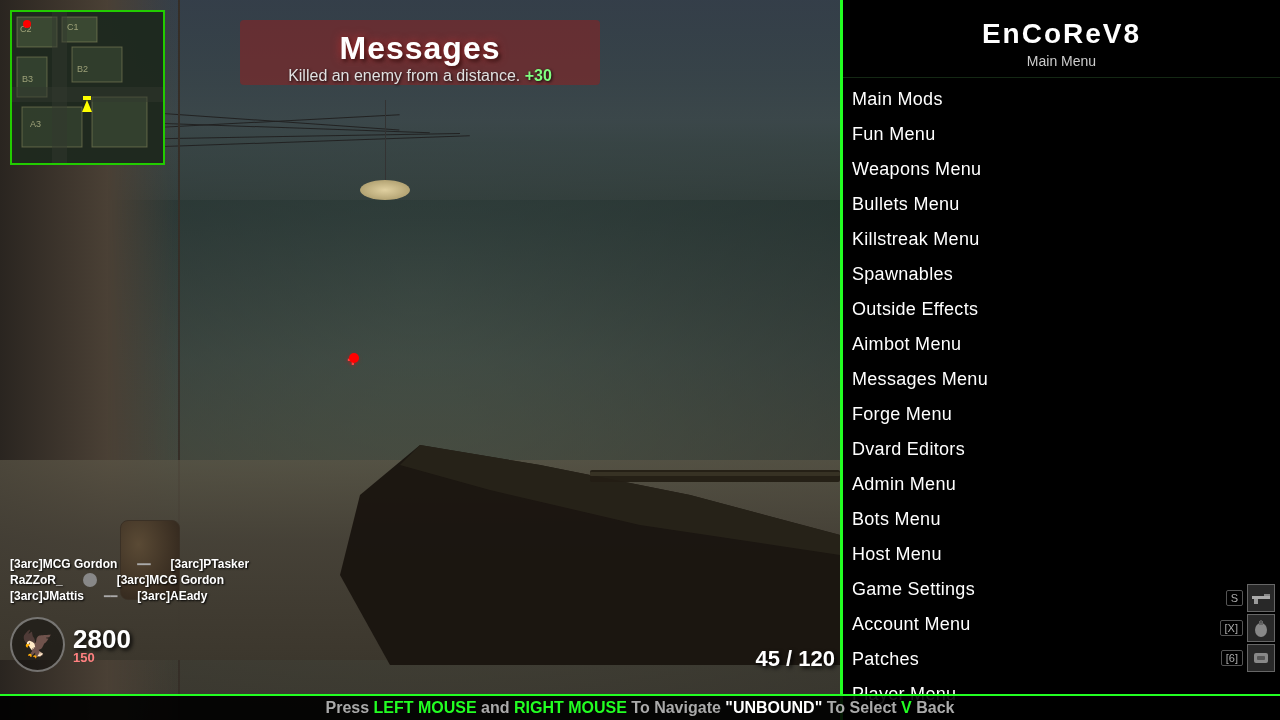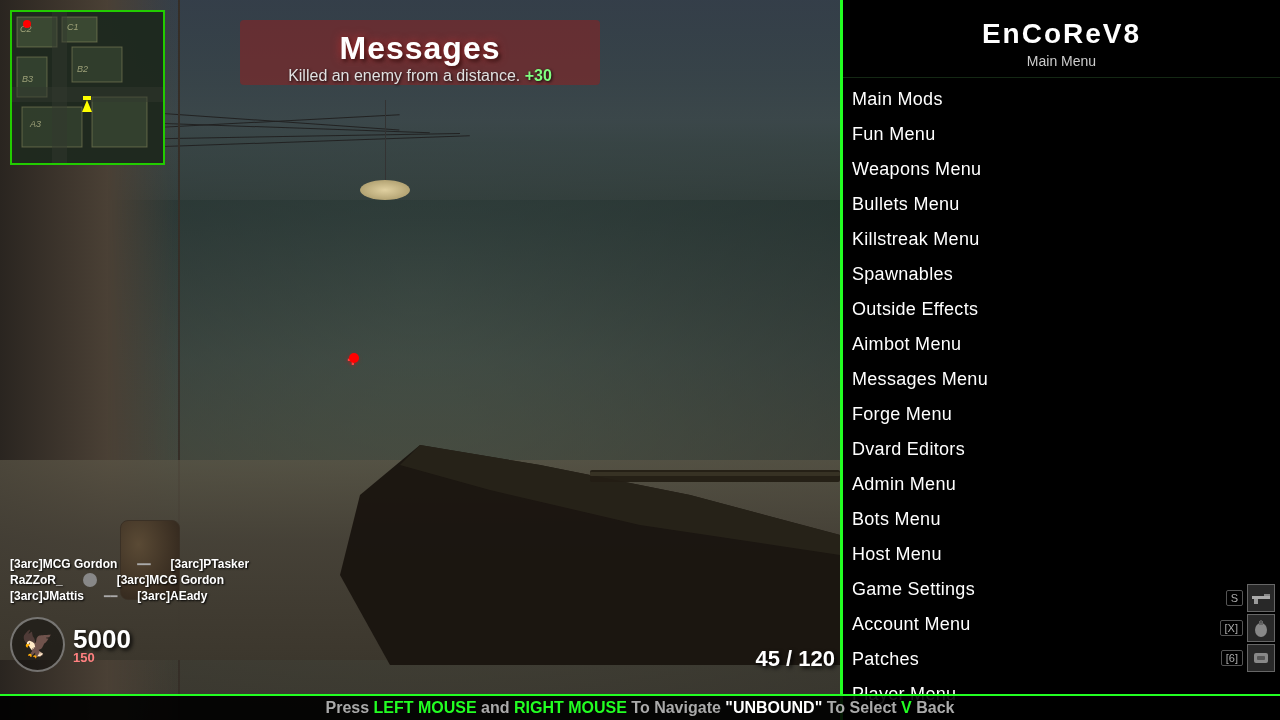--- a/index.html
+++ b/index.html
@@ -93,21 +93,20 @@
     
     #minimap {
       position: absolute;
       top: 10px;
       left: 10px;
       width: 155px;
       height: 155px;
       border: 2px solid #888;
       background: rgba(20,25,20,0.85);
       overflow: hidden;
-      font-style: italic;
     }
 
     #minimap-inner {
       width: 100%;
       height: 100%;
       background:
         linear-gradient(45deg, rgba(60,70,50,0.6) 0%, rgba(40,55,45,0.8) 100%);
       position: relative;
     }
 
@@ -502,21 +501,21 @@
     <span class="player-icon">━━</span>
     <span class="player-name">[3arc]AEady</span>
   </div>
 </div>
 
 <div style="position:absolute; bottom:48px; left:10px; z-index:10; display:flex; align-items:center; gap:8px;">
   <div id="emblem-circle" style="width:55px;height:55px;border:2px solid rgba(200,200,200,0.5);border-radius:50%;display:flex;align-items:center;justify-content:center;background:rgba(0,0,0,0.4);">
     <span id="emblem-icon" style="font-size:26px;color:#c0c0c0;">🦅</span>
   </div>
   <div>
-    <div id="score-value" style="font-family:Arial Black,Arial,sans-serif;font-size:26px;font-weight:900;color:#fff;text-shadow:2px 2px 4px #000;">5000</div>
+    <div id="score-value" style="font-family:Arial Black,Arial,sans-serif;font-size:26px;font-weight:900;color:#fff;text-shadow:2px 2px 4px #000;">2800</div>
     <div id="score-sub" style="font-size:13px;color:#ff8080;font-weight:bold;margin-top:-5px;">150</div>
   </div>
 </div>
 
 <div id="kd-display">
   <span id="kd-value">45 / 120</span>
 </div>
 
 <div id="hud-icons">
   <div class="hud-icon-row">

